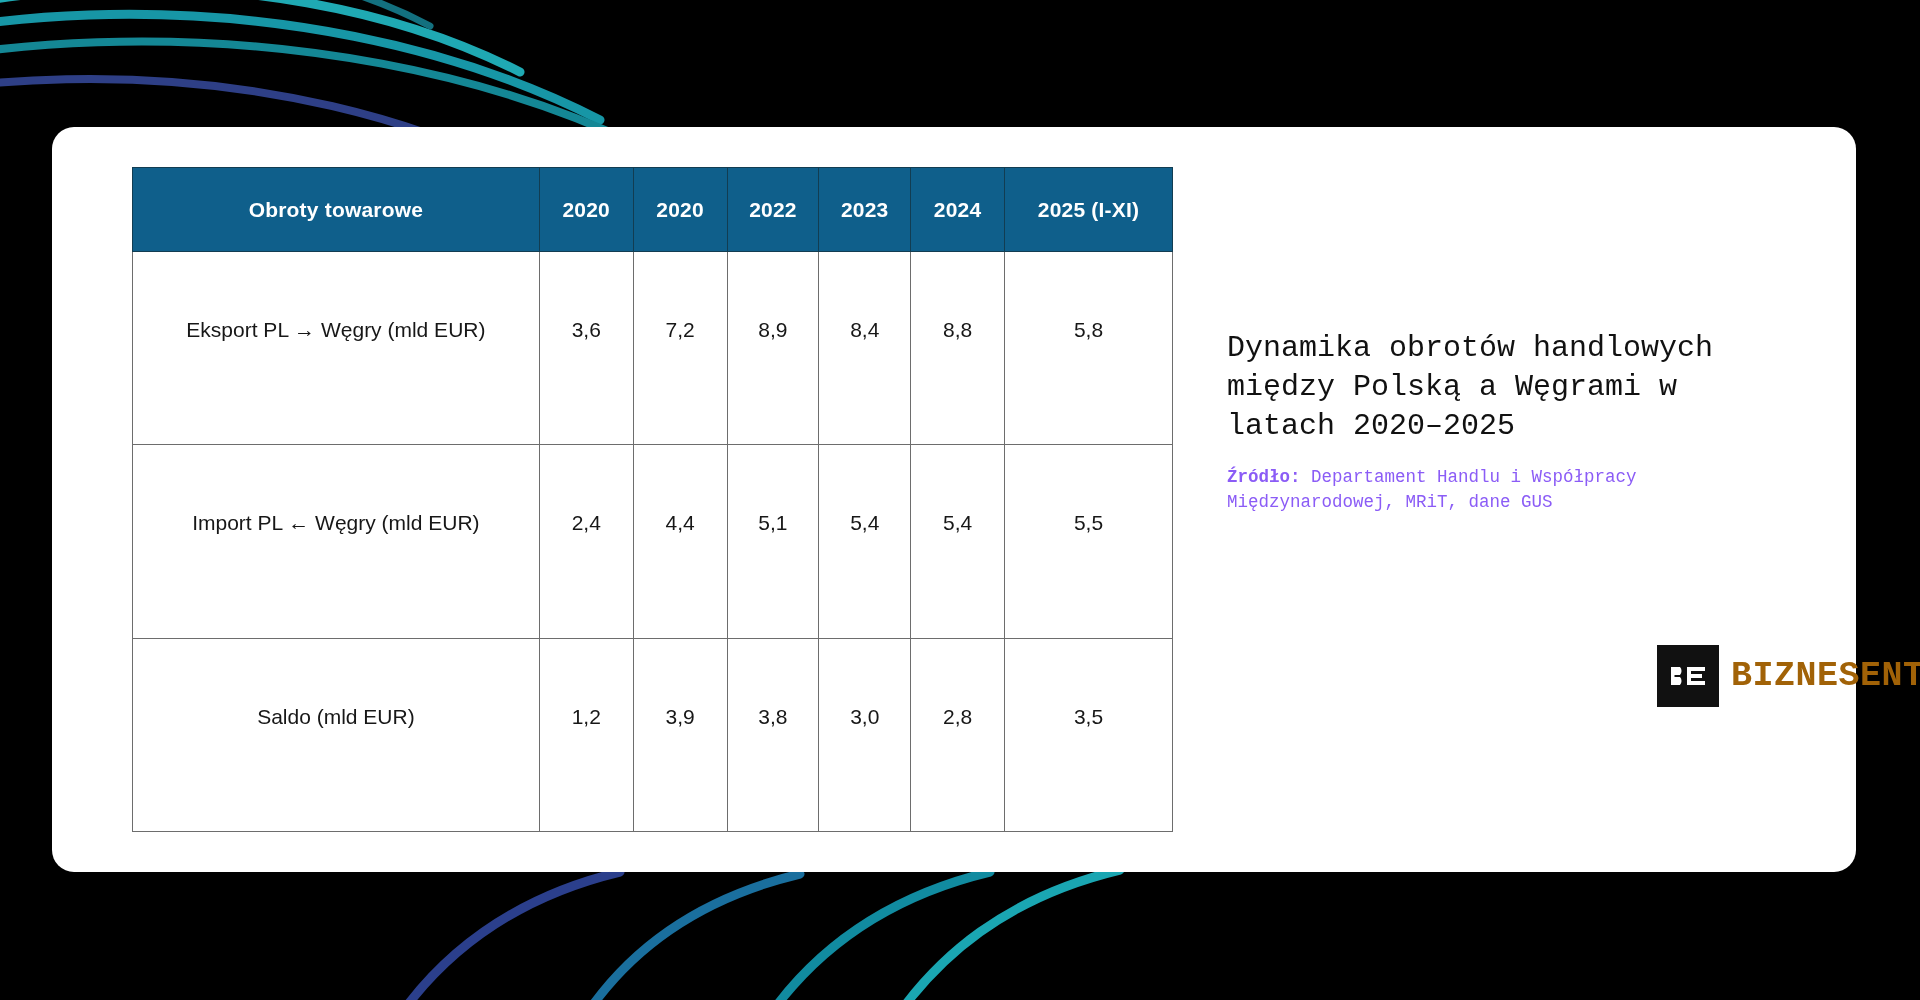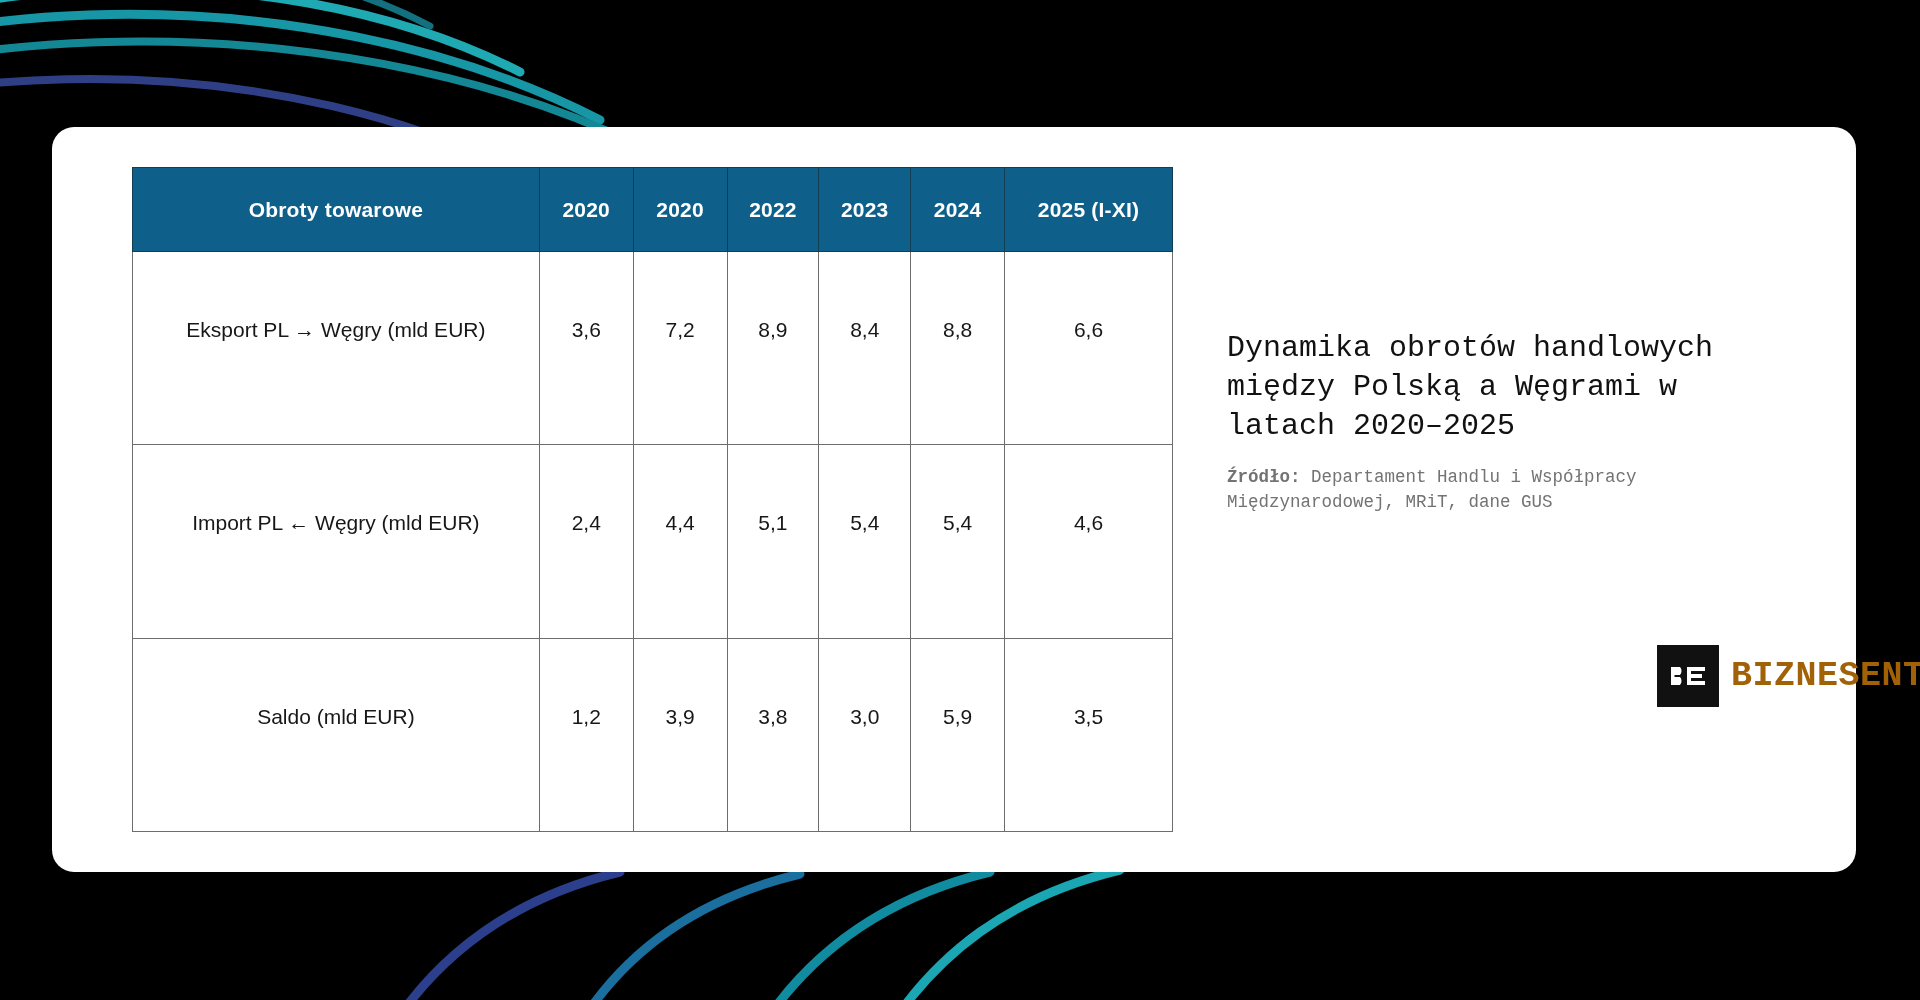--- a/index.html
+++ b/index.html
@@ -79,21 +79,21 @@
     line-height:1.30;
     color:#111111;
     font-weight:400;
   }
   .source {
     position:absolute;
     left:0; top:298px;
     width:480px;
     font-size:17.5px;
     line-height:1.42;
-    color:#737373;
+    color:#8b5cf6;
   }
   .source b { font-weight:bold; }
 
   
   .logo {
     position:absolute;
     left:430px; top:478px;
     display:flex; align-items:center; gap:12px;
   }
   .logo-mark {
@@ -158,38 +158,38 @@
           </tr>
         </thead>
         <tbody>
           <tr>
             <td class="rowlabel">Eksport PL → Węgry (mld EUR)</td>
             <td>3,6</td>
             <td>7,2</td>
             <td>8,9</td>
             <td>8,4</td>
             <td>8,8</td>
-            <td>6,6</td>
+            <td>5,8</td>
           </tr>
           <tr>
             <td class="rowlabel">Import PL ← Węgry (mld EUR)</td>
             <td>2,4</td>
             <td>4,4</td>
             <td>5,1</td>
             <td>5,4</td>
             <td>5,4</td>
-            <td>4,6</td>
+            <td>5,5</td>
           </tr>
           <tr>
             <td class="rowlabel">Saldo (mld EUR)</td>
             <td>1,2</td>
             <td>3,9</td>
             <td>3,8</td>
             <td>3,0</td>
-            <td>5,9</td>
+            <td>2,8</td>
             <td>3,5</td>
           </tr>
         </tbody>
       </table>
     </div>
 
     <div class="right">
       <div class="title">Dynamika obrotów handlowych między Polską a Węgrami w latach 2020–2025</div>
 
       <div class="source">

